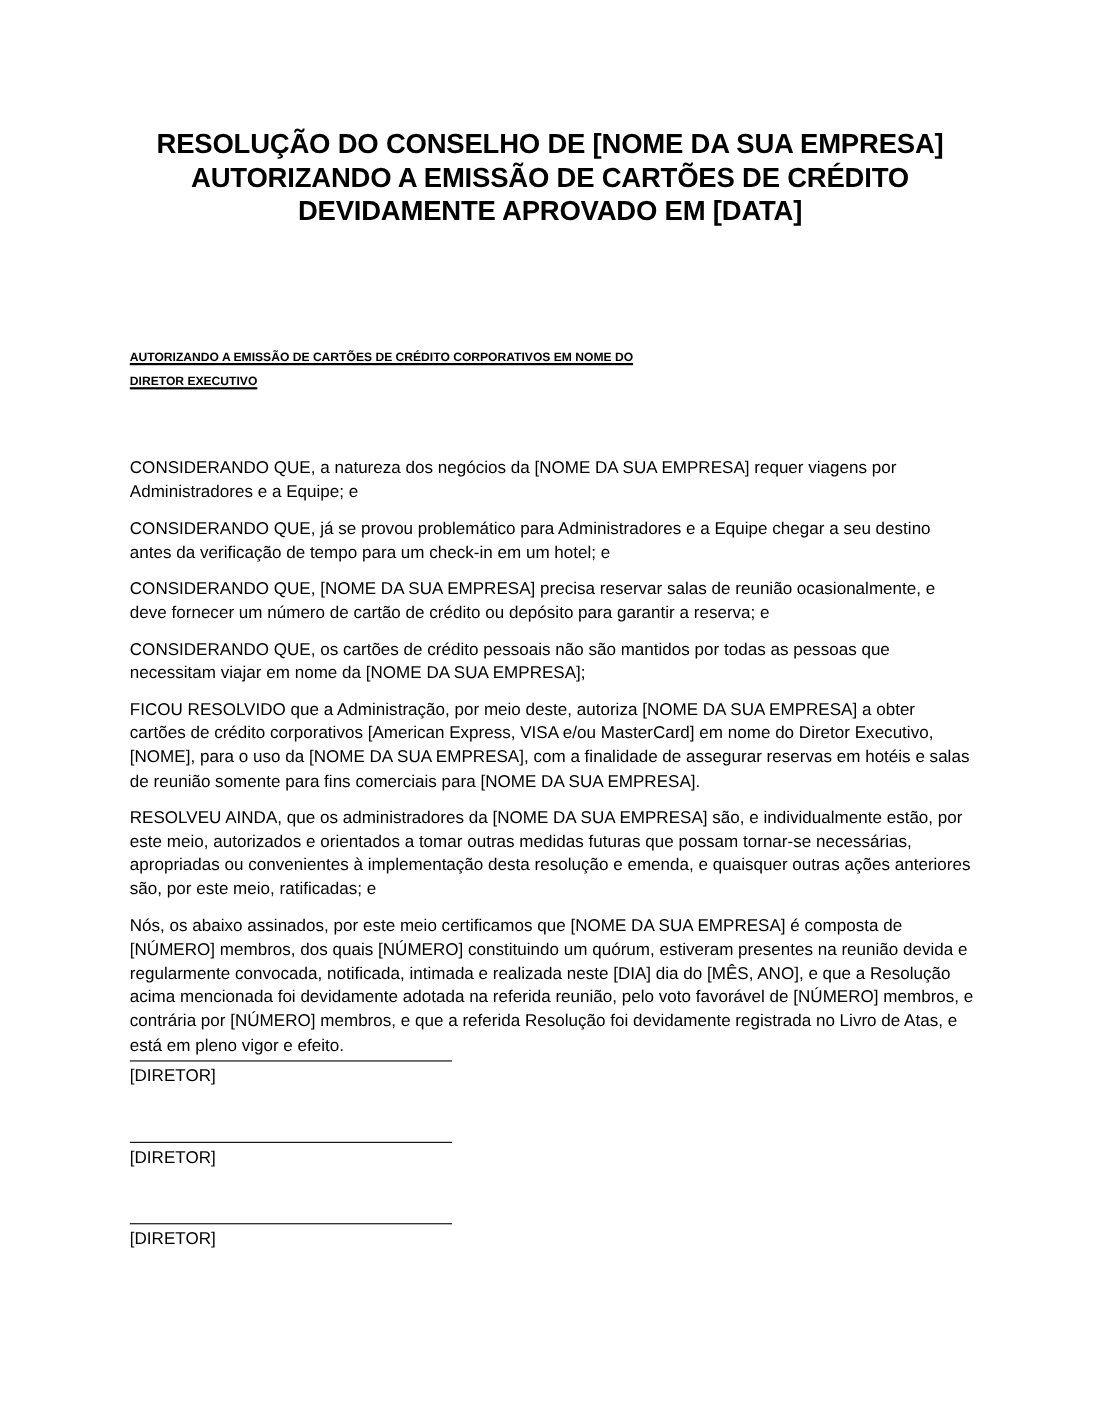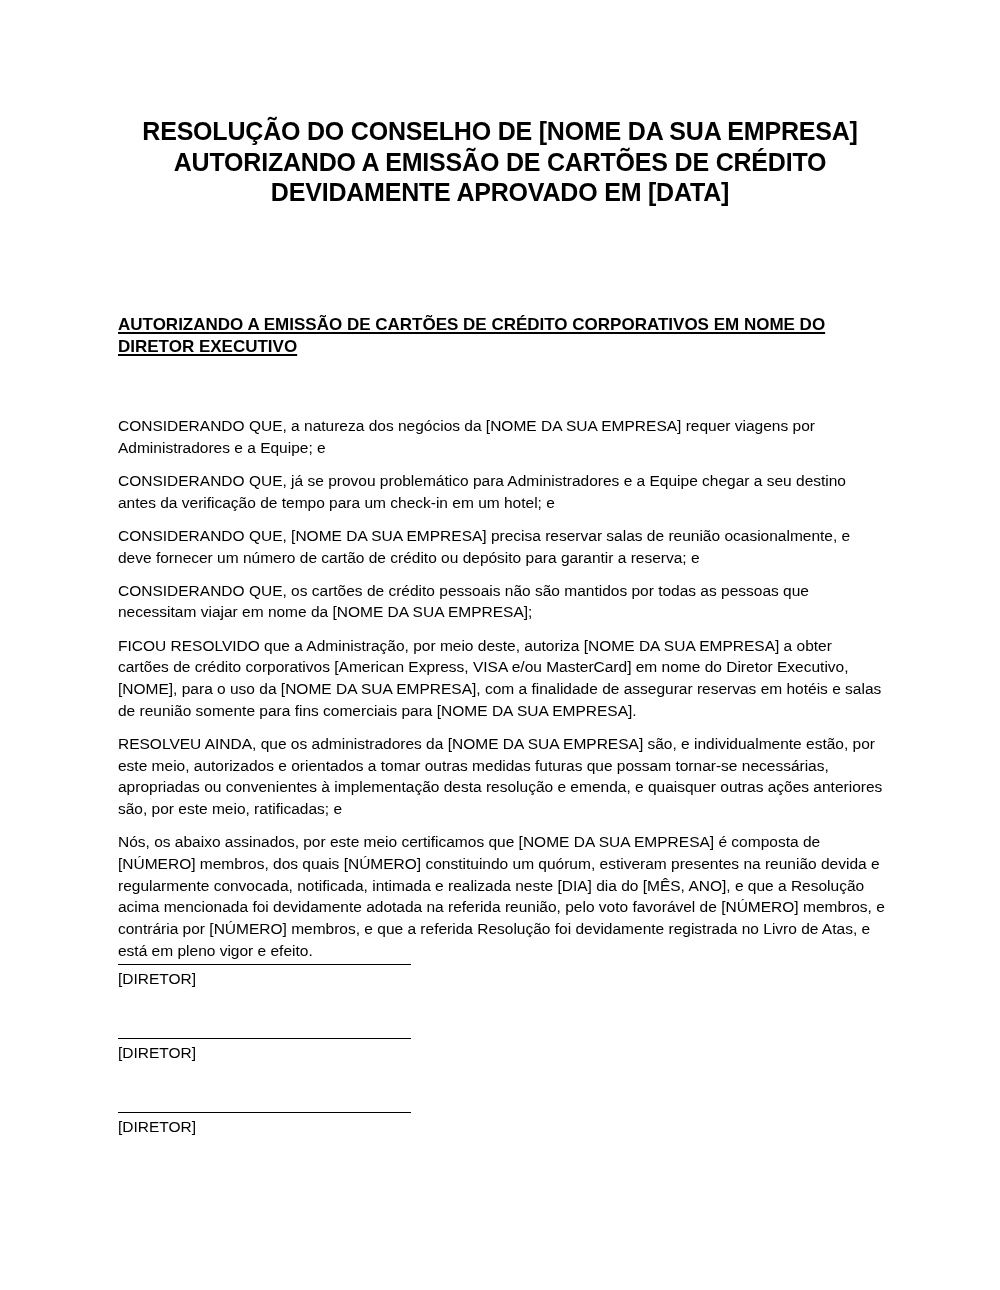--- a/index.html
+++ b/index.html
@@ -26,21 +26,21 @@
     font-size: 25px;
     line-height: 30.5px;
     letter-spacing: -0.2px;
   }
   .section-heading {
     position: absolute;
     top: 314px;
     left: 118px;
     width: 768px;
     font-weight: bold;
-    font-size: 17px;
+    font-size: 11px;
     line-height: 22px;
   }
   .section-heading .hline {
     text-decoration: underline;
     text-decoration-thickness: 1.5px;
     text-underline-offset: 2px;
   }
   .body-text {
     position: absolute;
     top: 385px;

